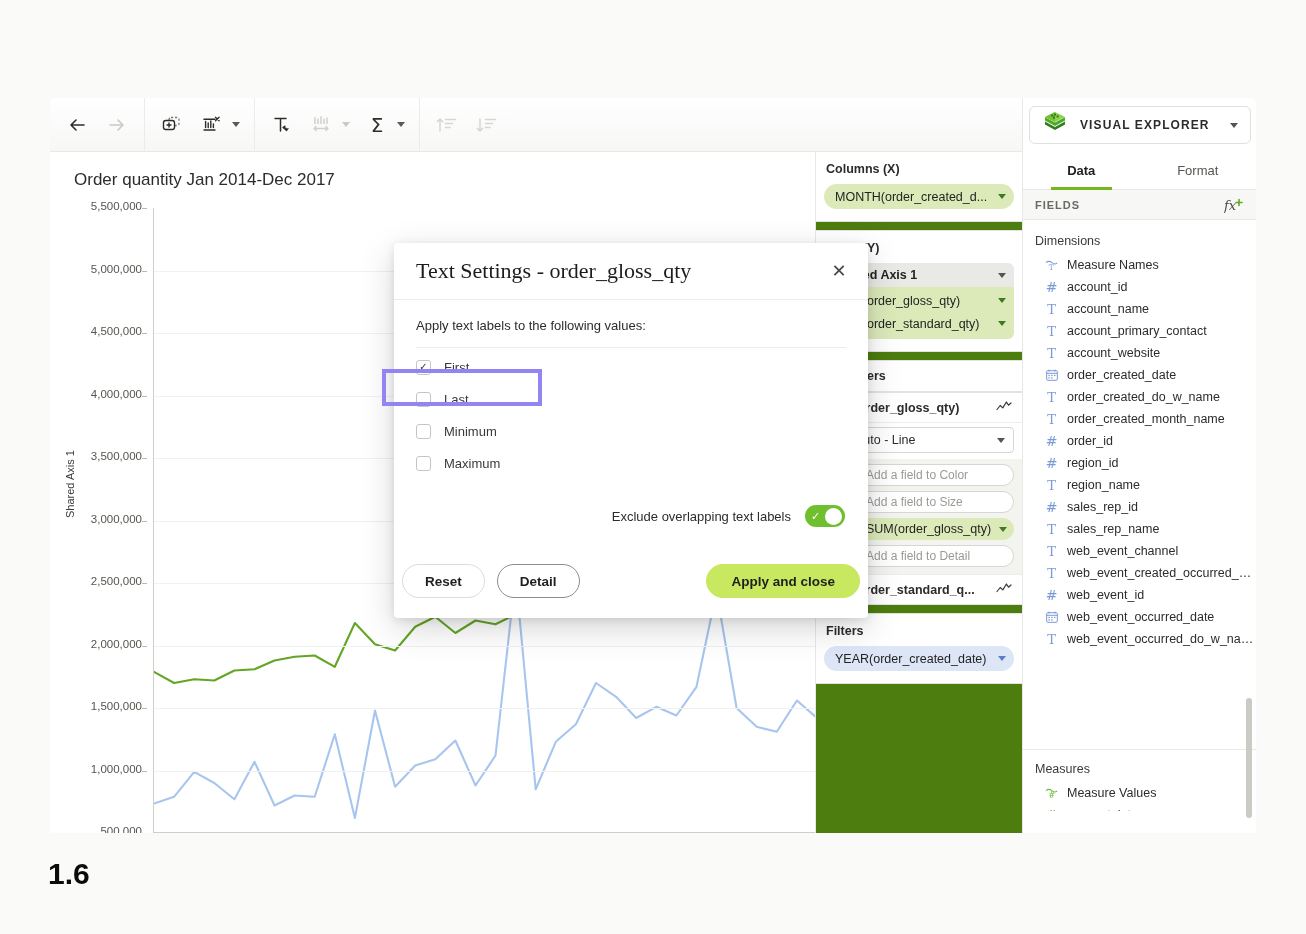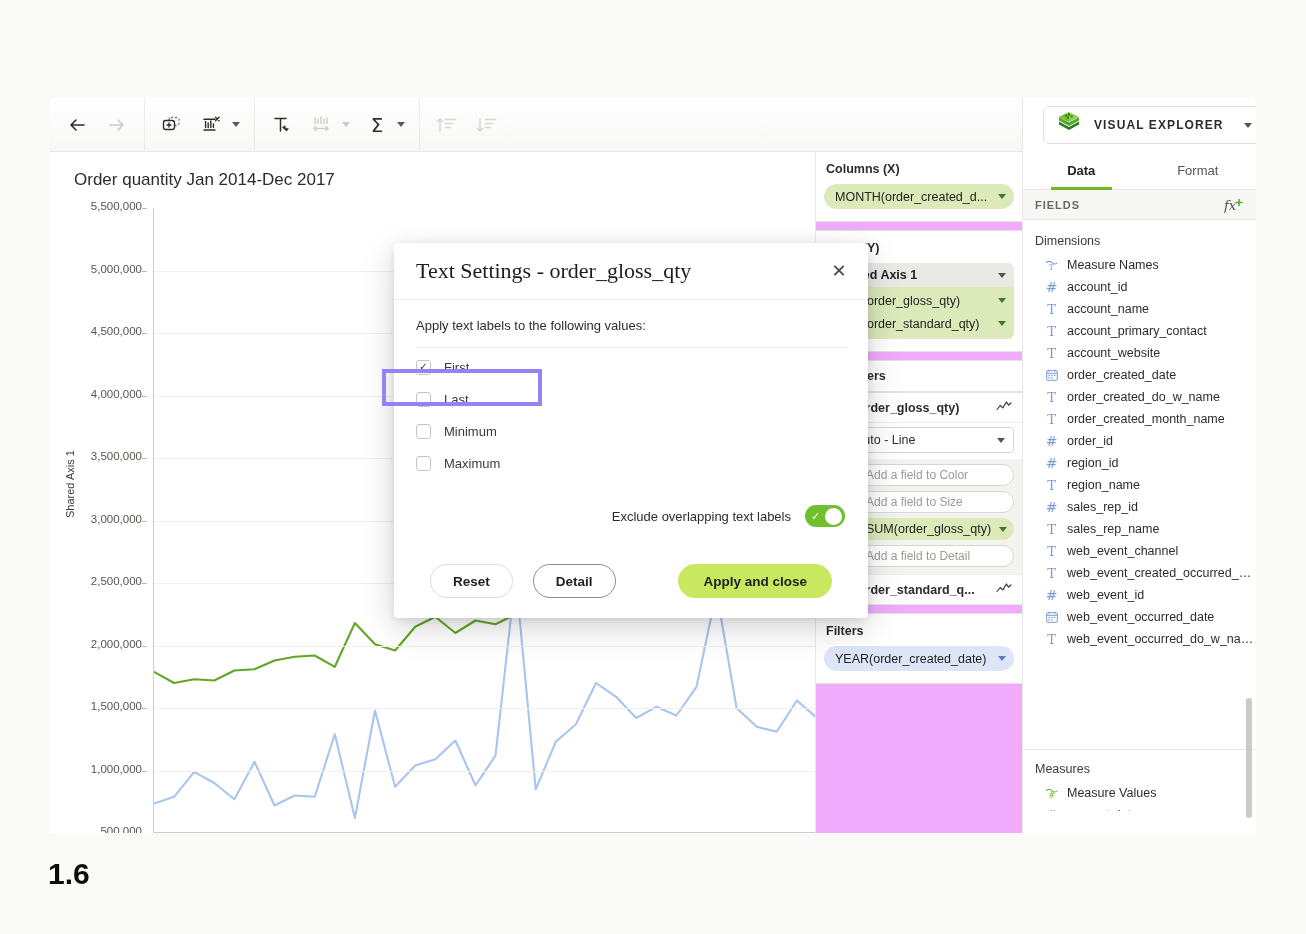--- a/index.html
+++ b/index.html
@@ -88,21 +88,21 @@
     width: 663px; height: 625px;
     border-left: 1px solid #cfcfca;
   }
   .gridline { position: absolute; left: 0; width: 100%; border-top: 1px solid #f0f0ee; }
   #plot-bottom-axis { position: absolute; left: 103px; bottom: 0; width: 663px; border-top: 1px solid #cfcfca; }
 
   
   #shelves {
     position: absolute; left: 766px; top: 54px;
     width: 206px; height: 681px;
-    background: #f0abfc;
+    background: #4d7c0f;
     padding: 0; overflow: hidden;
   }
   .shelf-card {
     background: #ffffff;
     border-top: 1px solid #e3e4e0;
     border-bottom: 1px solid #e3e4e0;
     padding: 10px 8px 12px 8px;
     margin-bottom: 8px;
   }
   .shelf-label {
@@ -178,21 +178,21 @@
   .enc-drop.filled .pill-text { flex: 1; }
 
   
   #data-panel {
     position: absolute; left: 972px; top: 0;
     width: 234px; height: 735px;
     background: #fff;
     border-left: 1px solid #e8e8e6;
   }
   #ve-badge {
-    position: absolute; left: 20px; top: 8px;
+    position: absolute; left: 6px; top: 8px;
     width: 222px; height: 38px;
     background: #fff; border: 1px solid #e0e0dd; border-radius: 6px;
     display: flex; align-items: center; gap: 12px; padding: 0 12px;
     cursor: pointer;
   }
   #ve-title { font-size: 12px; font-weight: bold; letter-spacing: 1.1px; color: #2c2c2a; }
   #ve-caret {
     margin-left: auto; width: 0; height: 0;
     border-left: 4.5px solid transparent;
     border-right: 4.5px solid transparent;
@@ -286,21 +286,21 @@
   #toggle-label { font-size: 13px; color: #2c2c2a; }
   #toggle-switch {
     width: 40px; height: 22px; border-radius: 11px; background: #6fbf2f;
     display: flex; align-items: center; justify-content: space-between;
     padding: 0 3px; cursor: pointer;
   }
   #toggle-switch .tg-check { font-size: 11px; color: #fff; margin-left: 3px; }
   #toggle-switch .tg-knob { width: 17px; height: 17px; border-radius: 50%; background: #fff; }
   #dlg-footer {
     position: absolute; left: 0; bottom: 0; width: 100%; height: 74px;
-    display: flex; align-items: center; padding: 0 36px; gap: 20px;
+    display: flex; align-items: center; padding: 0 8px; gap: 12px;
   }
   .btn {
     height: 34px; border-radius: 17px; background: #fff;
     display: flex; align-items: center; justify-content: center;
     padding: 0 22px; font-size: 13.5px; font-weight: bold; color: #1f1f1d;
     cursor: pointer;
   }
   #btn-reset { border: 1px solid #dcdcd8; }
   #btn-apply { border: 1px solid #8d8d88; }
   #btn-apply-close {

